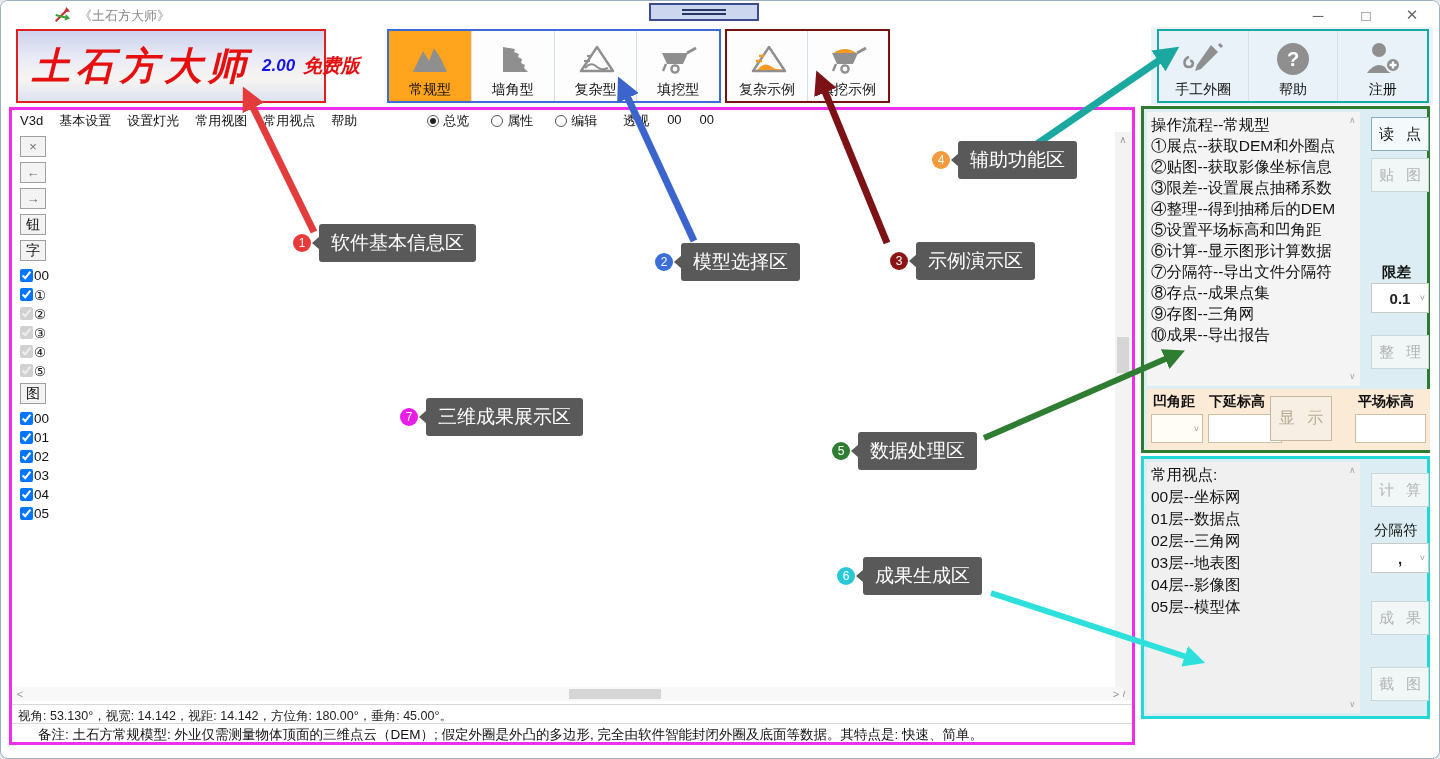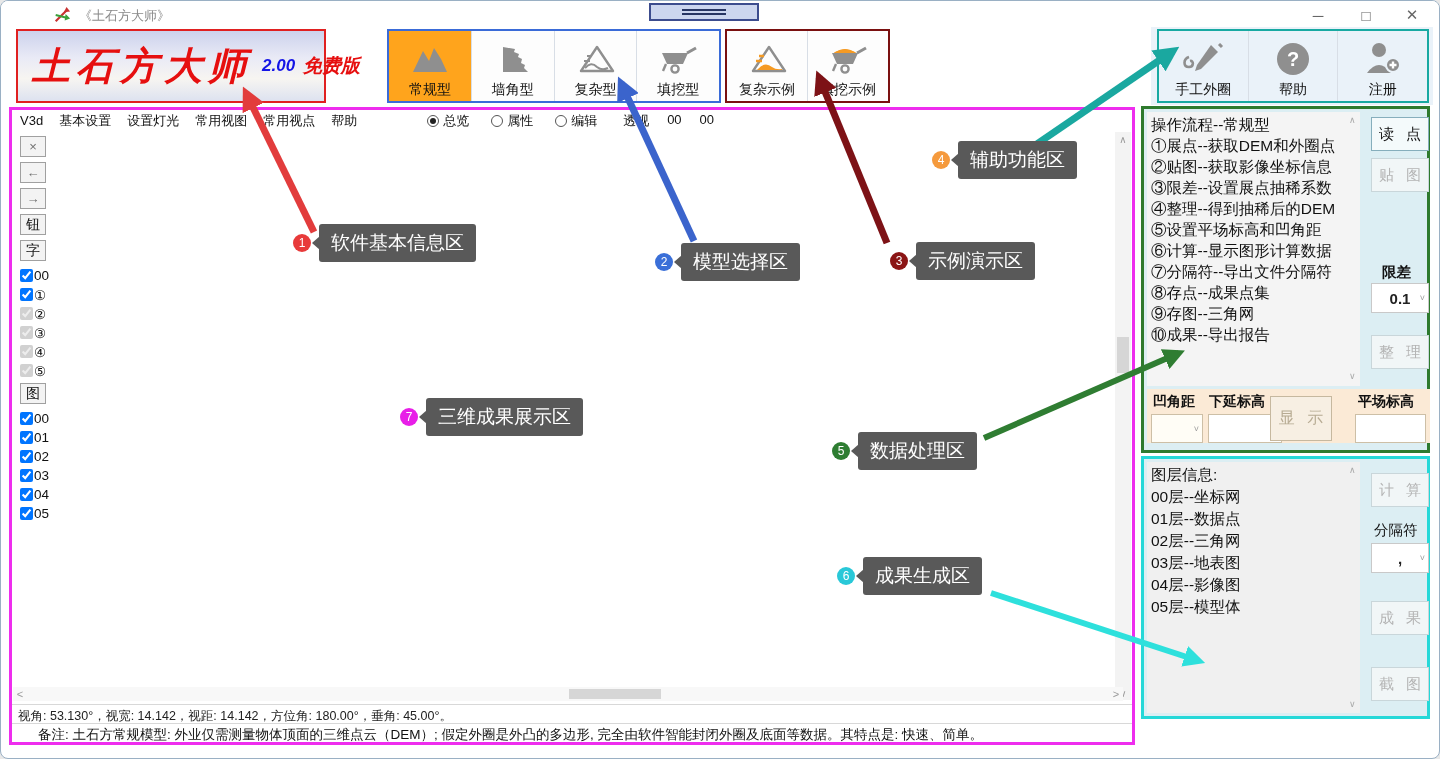--- a/index.html
+++ b/index.html
@@ -62,21 +62,21 @@
   #data-panel { position:absolute; left:1140px; top:105px; width:289px; height:347px; border:3px solid #2e7a2e; background:#dceef3; }
   #flow-list { position:absolute; left:3px; top:3px; width:213px; height:274px; background:#f4f4f4; font-size:15.5px; color:#111; line-height:21px; padding:2px 0 0 4px; overflow:hidden; }
   #flow-list div { white-space:nowrap; }
   .mini-arrow { position:absolute; font-size:9px; color:#aaa; }
   .pbtn { position:absolute; left:227px; width:58px; height:34px; display:flex; align-items:center; justify-content:center; font-size:15px; background:#f4fafb; border:1px solid #86aebc; color:#111; letter-spacing:4px; padding-left:4px; cursor:default; }
   .pbtn.disabled { color:#b4b4b4; border:1px solid #c9d6da; background:#f1f6f7; }
   .plabel { position:absolute; font-size:14.5px; color:#111; font-weight:bold; }
   .combo { position:absolute; background:#ffffff; border:1px solid #c9c9c9; display:flex; align-items:center; justify-content:center; font-size:15px; font-weight:bold; color:#222; cursor:default; }
   .combo .chev { position:absolute; right:3px; font-size:9px; color:#999; font-weight:normal; }
 
-  #process-panel { position:absolute; left:3px; top:280px; width:283px; height:54px; background:#fbead6; }
+  #process-panel { position:absolute; left:3px; top:280px; width:283px; height:61px; background:#fbead6; }
   #process-panel .flabel { position:absolute; top:4px; font-size:14px; font-weight:bold; color:#111; white-space:nowrap; }
   .finput { position:absolute; top:25px; height:29px; background:#fff; border:1px solid #cdbfa6; font-size:14px; padding:0 4px; }
   #show-btn { position:absolute; left:123px; top:7px; width:62px; height:45px; background:#f7efe3; border:1px solid #c6b89f; color:#b7ab93; font-size:16px; letter-spacing:4px; padding-left:4px; display:flex; align-items:center; justify-content:center; cursor:default; }
 
   
   #result-panel { position:absolute; left:1140px; top:455px; width:289px; height:263px; border:3px solid #25d8d8; background:#dceef3; }
   #layer-list { position:absolute; left:3px; top:3px; width:213px; height:251px; background:#f0f0f0; font-size:15.5px; color:#111; line-height:22px; padding:2px 0 0 4px; overflow:hidden; }
   #layer-list div { white-space:nowrap; }
 
   
@@ -362,21 +362,21 @@
         <span class="chev">˅</span>
       </div>
       <input class="finput" style="left: 61px; width: 74px;" value="">
       <div id="show-btn">显 示</div>
       <input class="finput" style="left: 208px; width: 71px;" value="">
     </div>
   </div>
 
   <div id="result-panel">
     <div id="layer-list">
-      <div>图层信息:</div>
+      <div>常用视点:</div>
       <div>00层--坐标网</div>
       <div>01层--数据点</div>
       <div>02层--三角网</div>
       <div>03层--地表图</div>
       <div>04层--影像图</div>
       <div>05层--模型体</div>
     </div>
     <span class="mini-arrow" style="left:205px; top:6px;">∧</span>
     <span class="mini-arrow" style="left:205px; top:240px;">∨</span>
 

